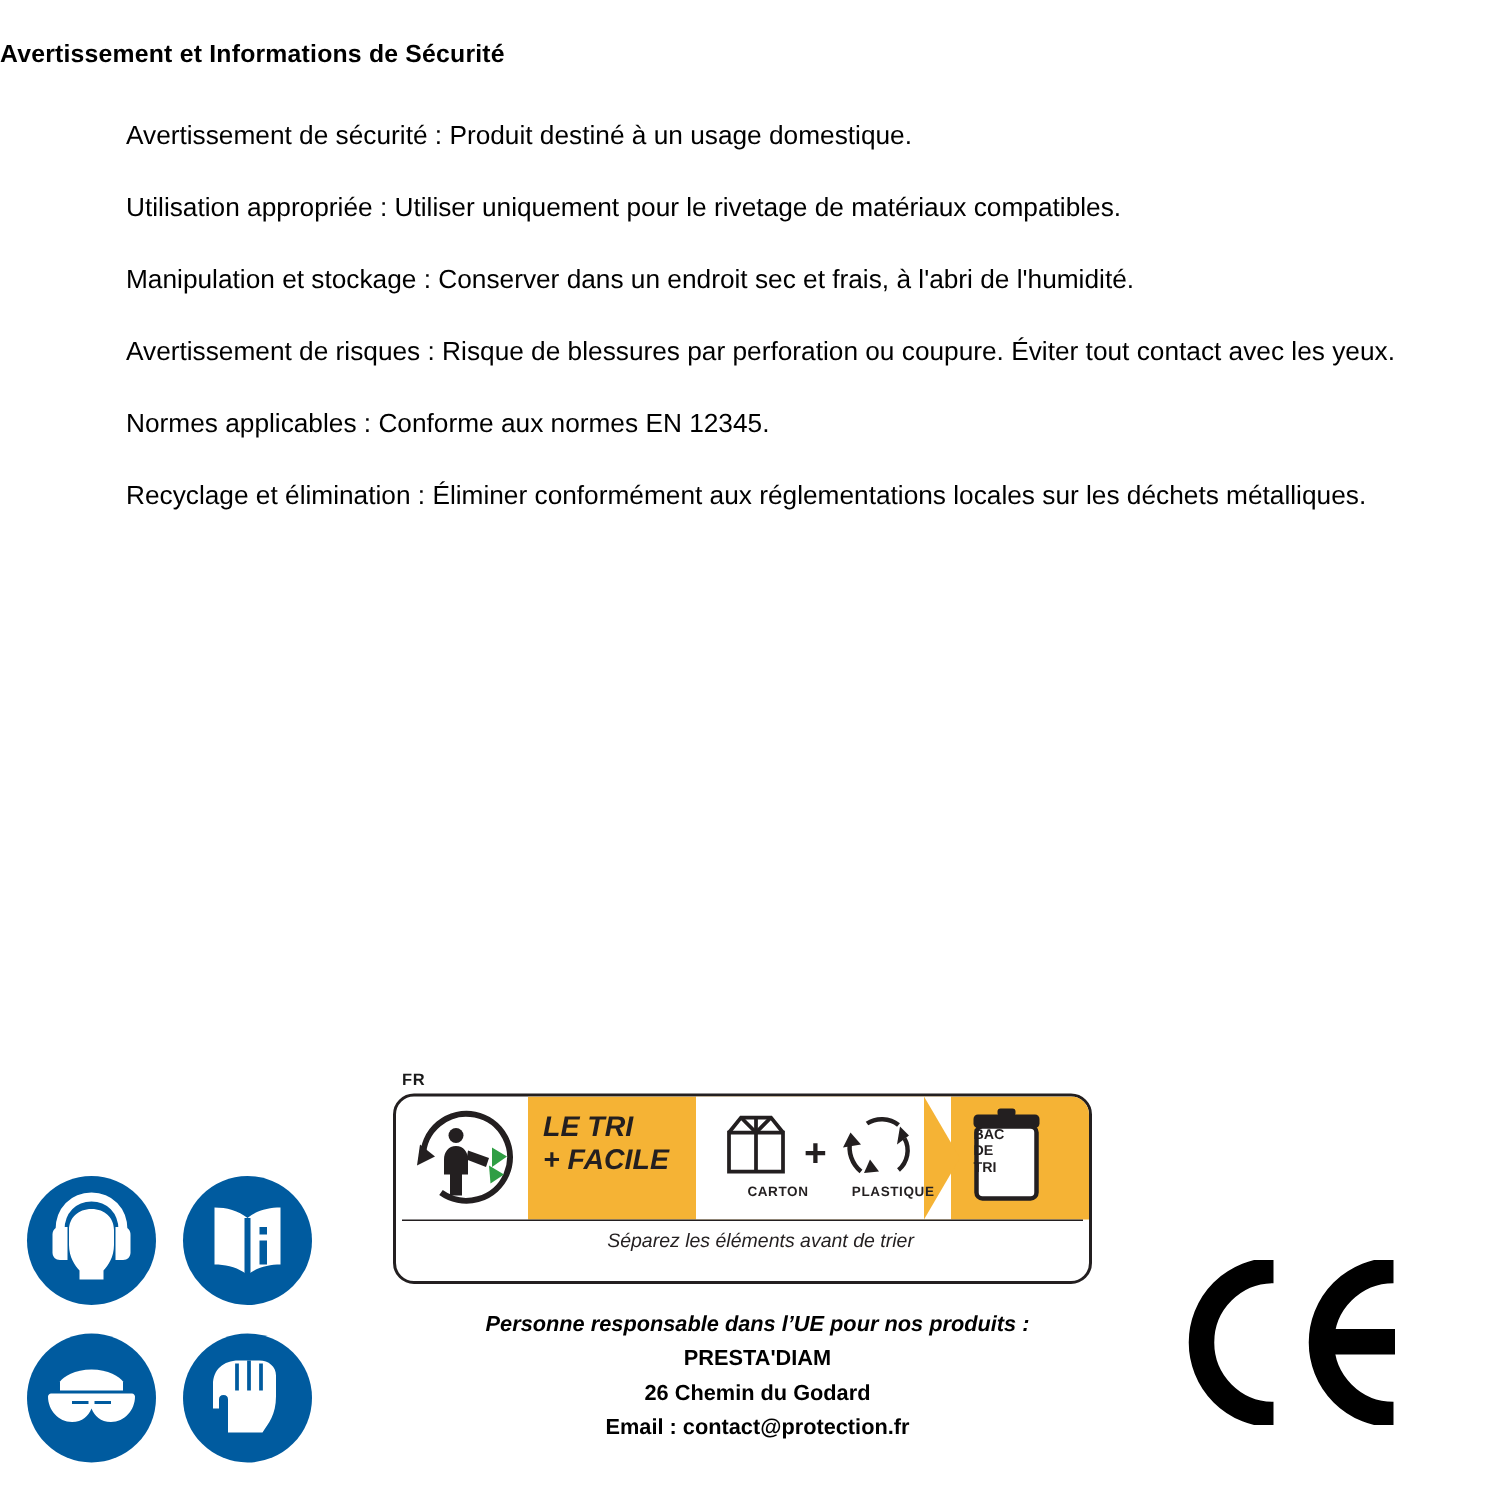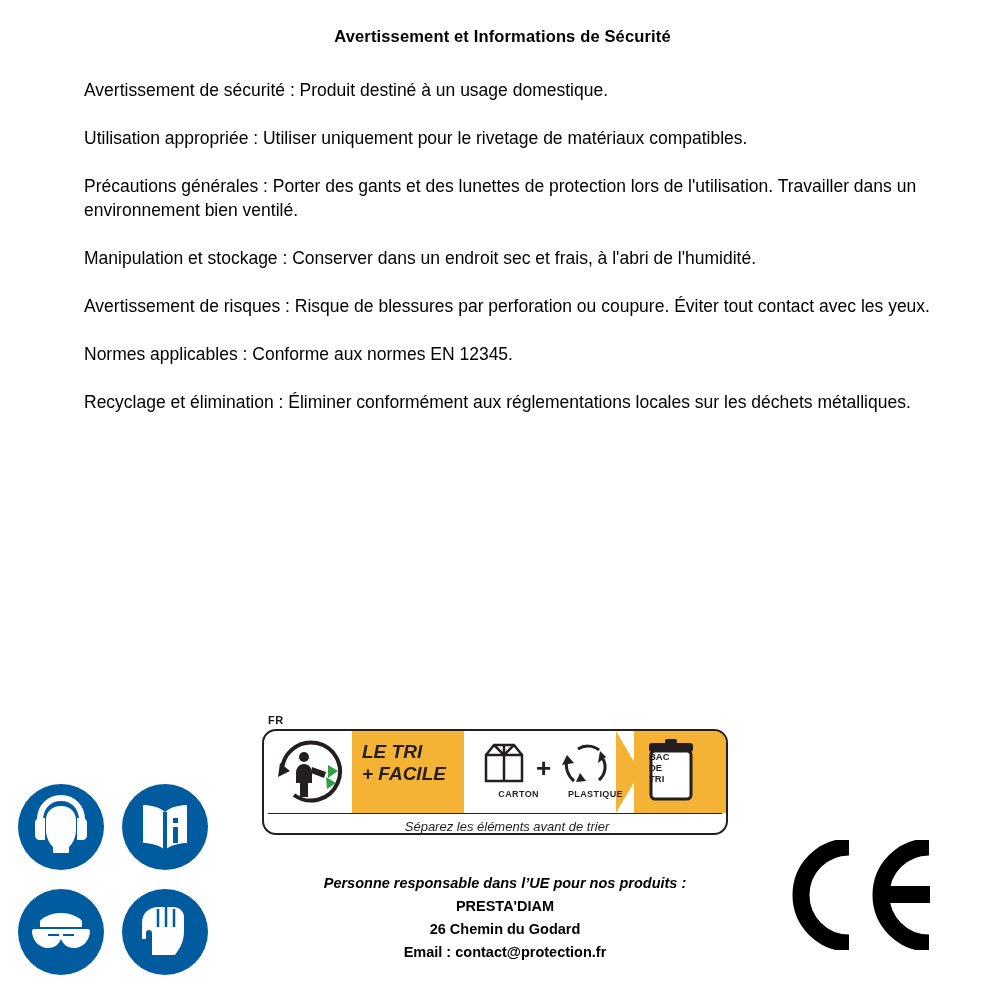--- a/index.html
+++ b/index.html
@@ -15,21 +15,21 @@
     color: #000000;
     overflow: hidden;
   }
 
   
   #doc-title {
     position: absolute;
     top: 27px;
     left: 0;
     width: 100%;
-    text-align: center;
+    text-align: left;
     font-size: 16.5px;
     font-weight: bold;
     letter-spacing: 0.15px;
   }
 
   
   #body-text {
     position: absolute;
     top: 78px;
     left: 69px;
@@ -79,21 +79,21 @@
     font-size: 11px;
     font-weight: bold;
     color: #1a1a1a;
     letter-spacing: 0.5px;
   }
   #recycle-label .panel {
     position: absolute;
     left: 0;
     top: 15px;
     width: 466px;
-    height: 106px;
+    height: 127px;
     border: 2px solid #231f20;
     border-radius: 14px;
     background: #ffffff;
     overflow: hidden;
     box-sizing: border-box;
   }
   .yellow-band {
     position: absolute;
     left: 88px;
     top: 0;
@@ -226,21 +226,20 @@
   }
 </style>
 </head>
 <body>
 
 <div id="doc-title">Avertissement et Informations de Sécurité</div>
 
 <div id="body-text">
   <p class="para">Avertissement de sécurité : Produit destiné à un usage domestique.</p>
   <p class="para">Utilisation appropriée : Utiliser uniquement pour le rivetage de matériaux compatibles.</p>
-  <p class="para">Précautions générales : Porter des gants et des lunettes de protection lors de l'utilisation. Travailler dans un environnement bien ventilé.</p>
   <p class="para">Manipulation et stockage : Conserver dans un endroit sec et frais, à l'abri de l'humidité.</p>
   <p class="para">Avertissement de risques : Risque de blessures par perforation ou coupure. Éviter tout contact avec les yeux.</p>
   <p class="para">Normes applicables : Conforme aux normes EN 12345.</p>
   <p class="para">Recyclage et élimination : Éliminer conformément aux réglementations locales sur les déchets métalliques.</p>
 </div>
 
 <div id="pictograms">
 
   <div class="picto p1">
     <svg width="86" height="86" viewBox="0 0 86 86" aria-hidden="true">

